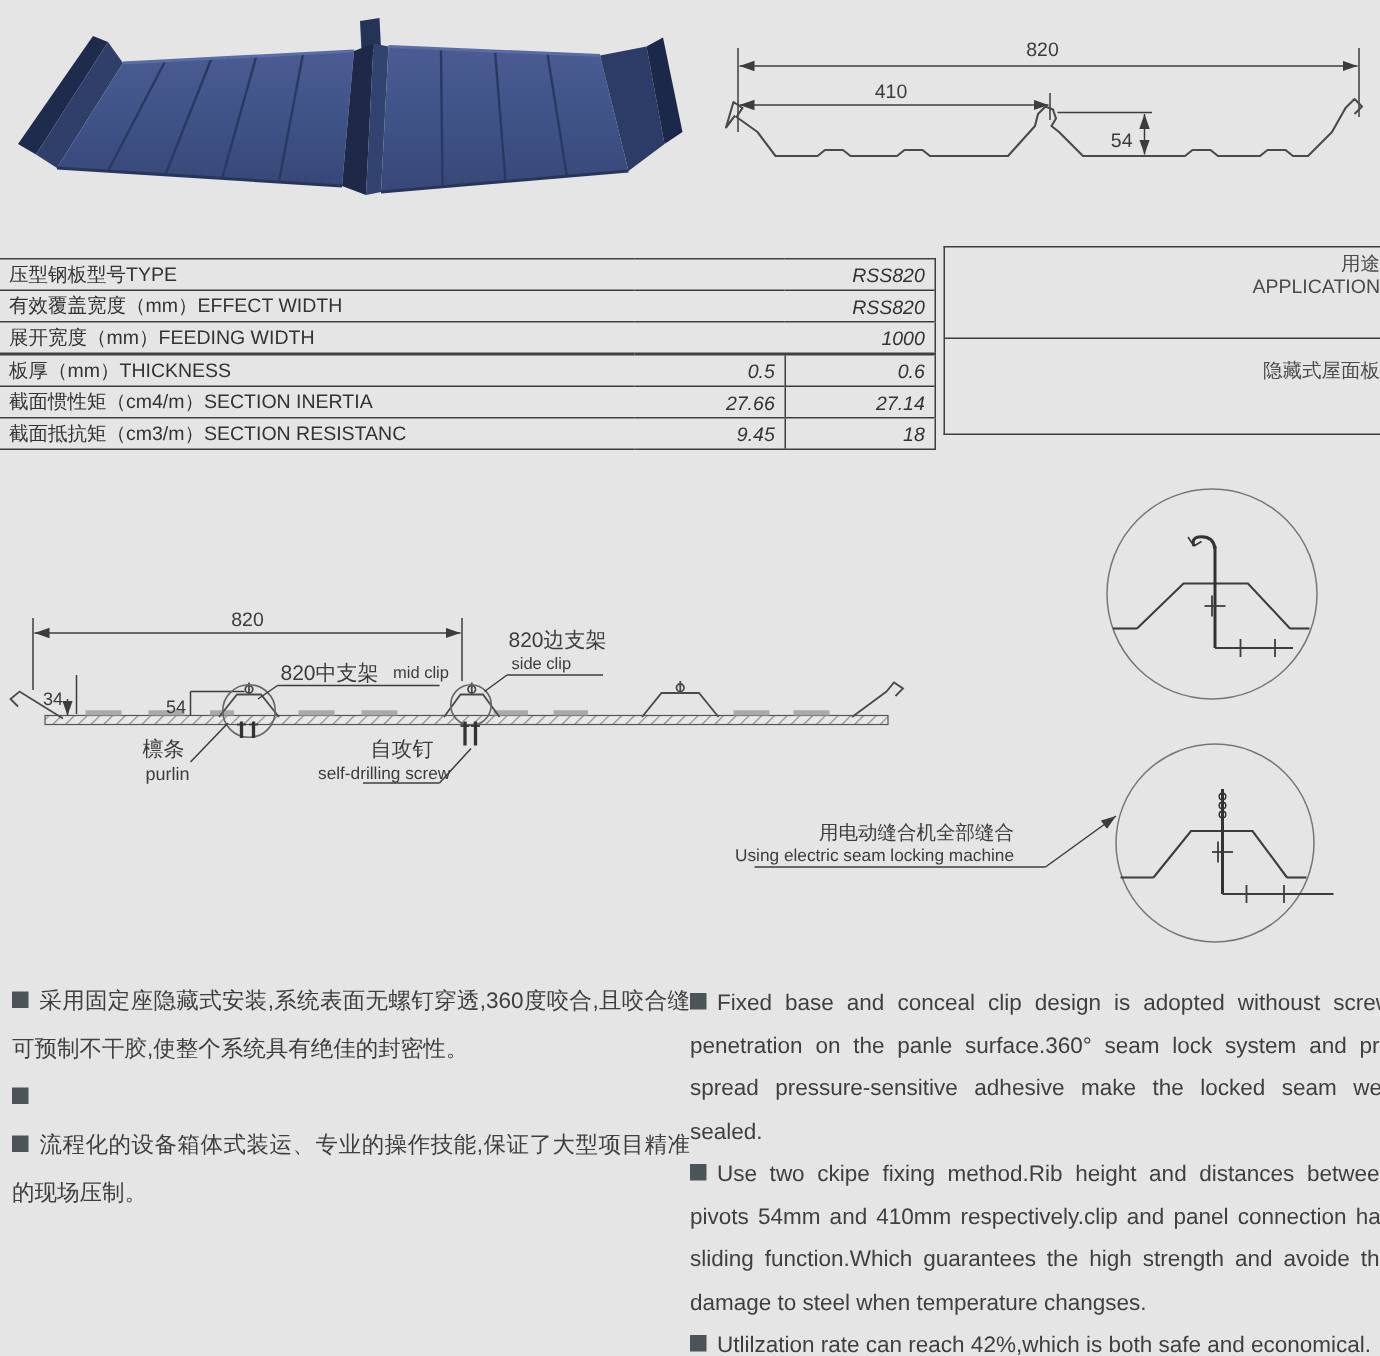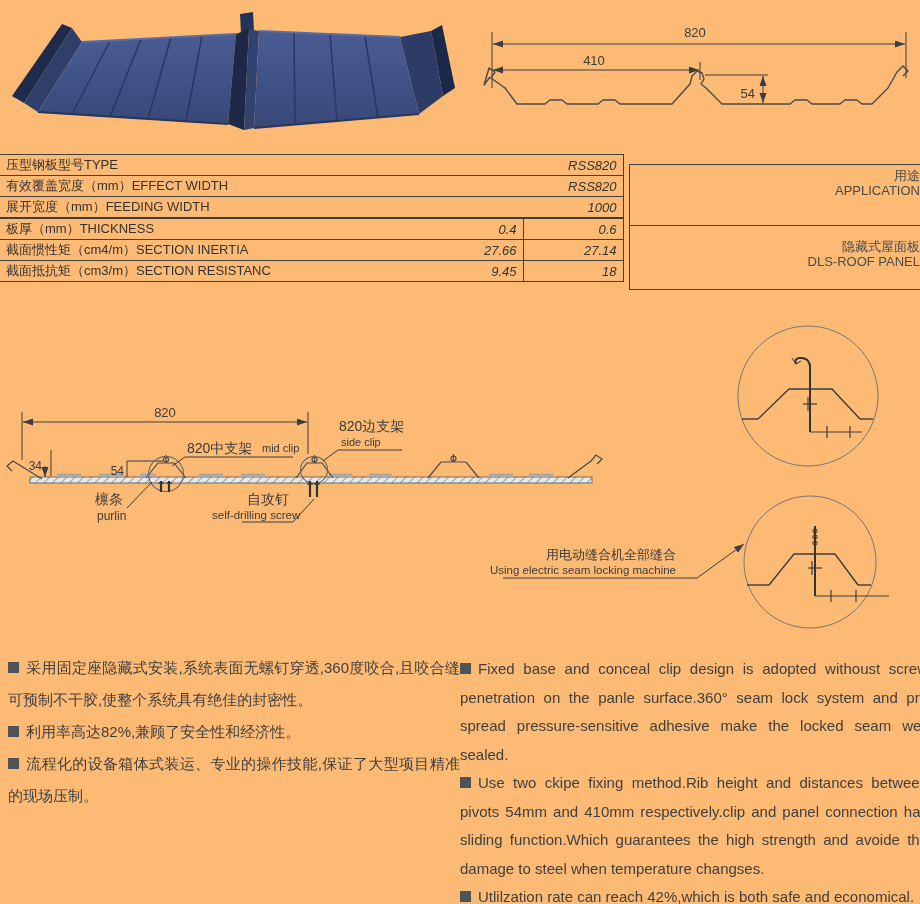--- a/index.html
+++ b/index.html
@@ -1,24 +1,24 @@
 <!DOCTYPE html>
 <html><head>
 <meta charset="utf-8">
 <title>Document</title>
 <style>
   html,body{margin:0;padding:0;background:#ffffff;}
-  .page{position:relative;width:920px;height:904px;background:#fdba74;overflow:hidden;
+  .page{position:relative;width:920px;height:904px;background:#e5e5e5;overflow:hidden;
         font-family:"Liberation Sans","DejaVu Sans",sans-serif;color:#3a3a3a;}
   .abs{position:absolute;}
   svg{display:block;}
   svg text{fill:#3c3c3c;font-family:"Liberation Sans","DejaVu Sans",sans-serif;}
 
   
-  .spec-table{position:absolute;top:154px;left:0;width:623px;border-collapse:collapse;table-layout:fixed;}
+  .spec-table{position:absolute;top:172px;left:0;width:623px;border-collapse:collapse;table-layout:fixed;}
   .spec-table td{height:20px;border-top:1px solid #3f3f3f;font-size:13px;padding:0 6px;
                  overflow:hidden;white-space:nowrap;color:#333;}
   .spec-table tr.last td{border-bottom:1px solid #3f3f3f;}
   .spec-table tr.grp td{border-top:2px solid #3f3f3f;}
   .spec-table td.lbl{text-align:left;}
   .spec-table td.val{text-align:right;font-style:italic;}
   .spec-table td.bl{border-left:1px solid #3f3f3f;}
   .spec-table td.br{border-right:1px solid #3f3f3f;}
 
   .side-box{position:absolute;left:629px;top:164px;width:296px;height:126px;
@@ -121,21 +121,21 @@
     <tr>
       <td class="lbl">有效覆盖宽度（mm）EFFECT WIDTH</td>
       <td class="val br" colspan="2">RSS820</td>
     </tr>
     <tr>
       <td class="lbl">展开宽度（mm）FEEDING WIDTH</td>
       <td class="val br" colspan="2">1000</td>
     </tr>
     <tr class="grp">
       <td class="lbl">板厚（mm）THICKNESS</td>
-      <td class="val">0.4</td>
+      <td class="val">0.5</td>
       <td class="val bl br">0.6</td>
     </tr>
     <tr>
       <td class="lbl">截面惯性矩（cm4/m）SECTION INERTIA</td>
       <td class="val">27.66</td>
       <td class="val bl br">27.14</td>
     </tr>
     <tr class="last">
       <td class="lbl">截面抵抗矩（cm3/m）SECTION RESISTANC</td>
       <td class="val">9.45</td>
@@ -144,21 +144,20 @@
   </tbody>
     </table>
 
   <div class="side-box">
     <div class="side-cell c1">
       <div>用途</div>
       <div>APPLICATION</div>
     </div>
     <div class="side-cell c2">
       <div>隐藏式屋面板</div>
-      <div>DLS-ROOF PANEL</div>
     </div>
   </div>
 
   <svg class="abs" style="left:0;top:310px;" width="920" height="340" viewBox="0 310 920 340">
     <defs>
       <marker id="ahm" orient="auto-start-reverse" markerWidth="12" markerHeight="8" refX="10" refY="3.5" markerUnits="userSpaceOnUse">
         <path d="M0,0 L10,3.5 L0,7 z" fill="#3c3c3c"></path>
       </marker>
       <pattern id="hatchP" width="6" height="6" patternUnits="userSpaceOnUse" patternTransform="rotate(45)">
         <rect width="6" height="6" fill="#e9e9e9"></rect>
@@ -316,21 +315,21 @@
     <text x="676" y="559" font-size="13" text-anchor="end">用电动缝合机全部缝合</text>
     <text x="676" y="574" font-size="11.5" text-anchor="end">Using electric seam locking machine</text>
     <g stroke="#3c3c3c" stroke-width="1" fill="none">
       <line x1="503" y1="578" x2="697" y2="578"></line>
       <line x1="697" y1="578" x2="744" y2="544" marker-end="url(#ahm)"></line>
     </g>
   </svg>
 
   <div class="feat feat-zh">
     <p><span class="bullet"></span><span>采用固定座隐藏式安装,系统表面无螺钉穿透,360度咬合,且咬合缝可预制不干胶,使整个系统具有绝佳的封密性。</span></p>
-    <p><span class="bullet"></span><span>利用率高达82%,兼顾了安全性和经济性。</span></p>
+    <p><span class="bullet"></span></p>
     <p><span class="bullet"></span><span>流程化的设备箱体式装运、专业的操作技能,保证了大型项目精准的现场压制。</span></p>
   </div>
 
   <div class="feat feat-en">
     <p><span class="bullet"></span><span>Fixed base and conceal clip design is adopted withoust screw penetration on the panle surface.360°  seam lock system and pre spread pressure-sensitive adhesive make the locked seam well sealed.</span></p>
     <p><span class="bullet"></span><span>Use two ckipe fixing method.Rib height and distances between pivots 54mm and 410mm respectively.clip and panel connection has sliding function.Which guarantees the high strength and avoide the damage to steel when temperature changses.</span></p>
     <p><span class="bullet"></span><span>Utlilzation rate can reach 42%,which is both safe and economical.</span></p>
 
   </div>
 

